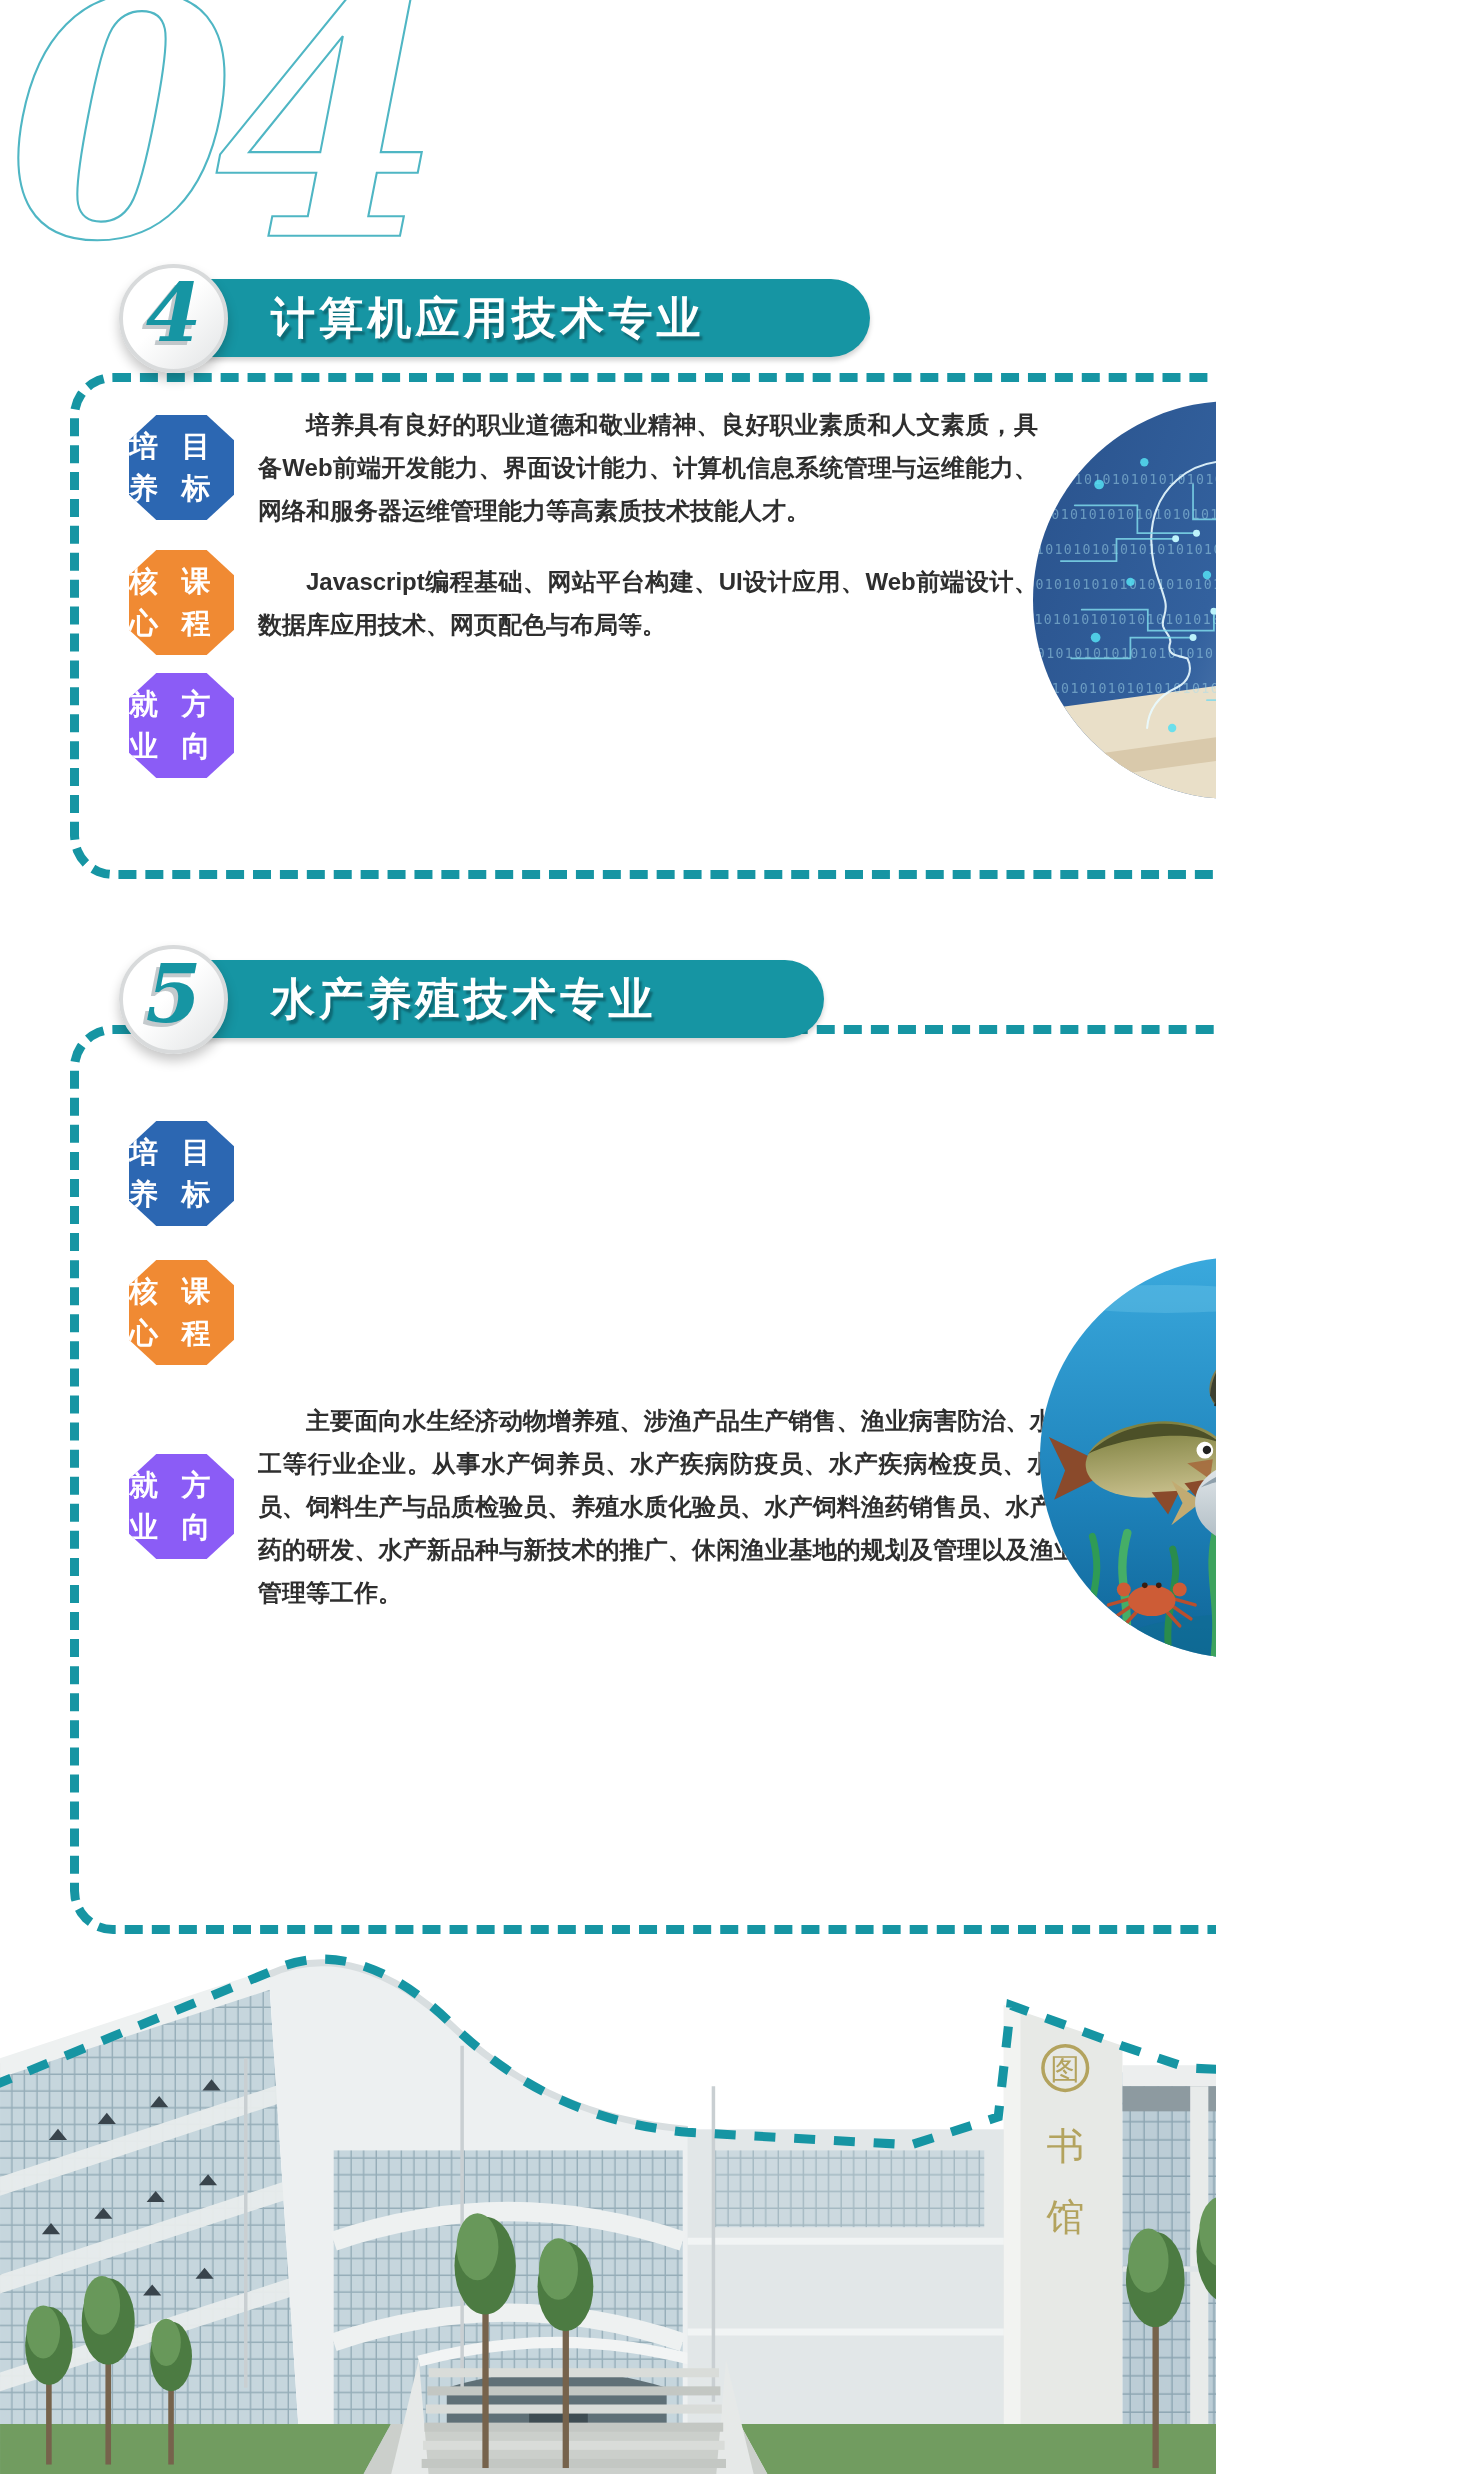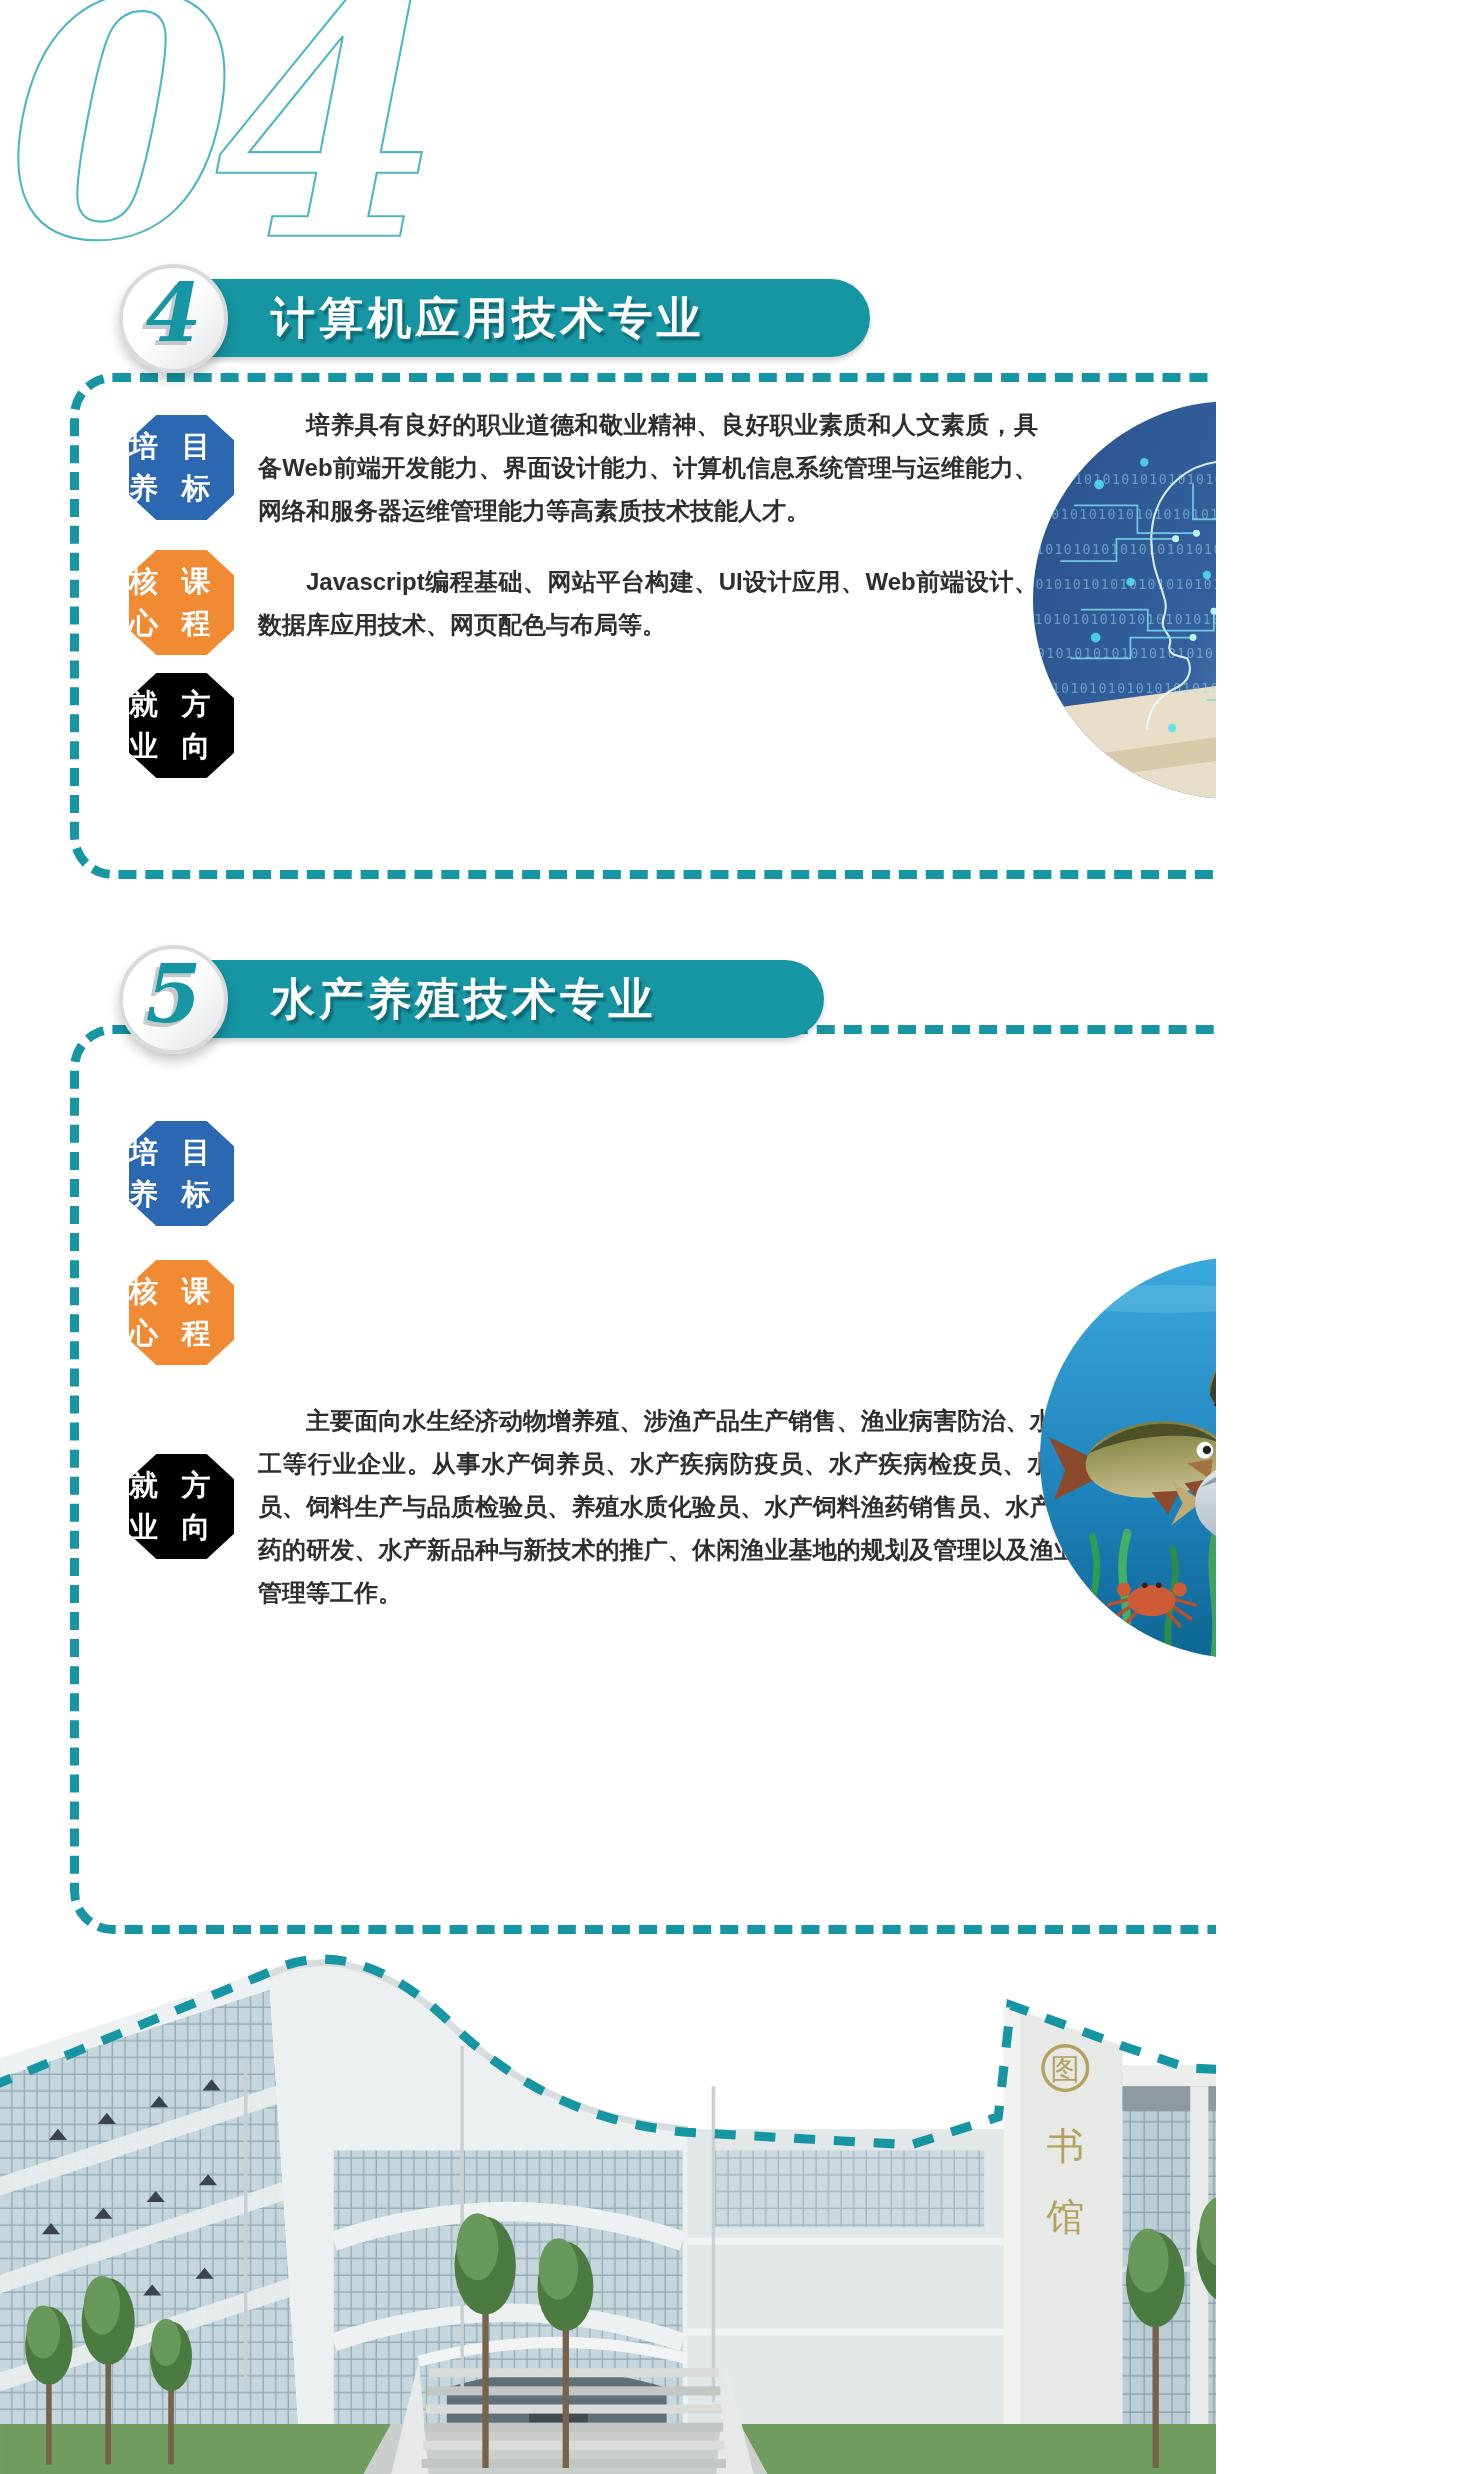--- a/index.html
+++ b/index.html
@@ -32,21 +32,21 @@
   .row{display:flex;align-items:center;}
   #box4 .row + .row{margin-top:18px;}
   #box5 .row + .row{margin-top:34px;}
 
   .badge{flex:0 0 105px;height:105px;margin-right:24px;color:#ffffff;
          display:flex;flex-direction:row;align-items:center;justify-content:center;
          font-size:29px;font-weight:600;line-height:1.42;letter-spacing:2.1px;
          clip-path:polygon(26% 0%,74% 0%,100% 24%,100% 76%,74% 100%,26% 100%,0% 76%,0% 24%);}
   .b-blue{background:#2c67b2;}
   .b-orange{background:#f08a33;}
-  .b-green{background:#000000;}
+  .b-green{background:#8b5cf6;}
 
   .body-text{margin:0;font-size:24px;line-height:43px;color:#2e2e2e;font-weight:600;
              text-align:justify;text-indent:2em;}
   .w1118{width:780px;}
   .w1103{width:770px;}
   .w1243{width:868px;}
 
   
   .photo-circle{position:absolute;border-radius:50%;overflow:hidden;z-index:2;
                 box-shadow:0 0 0 0.7px rgba(255,255,255,.5);}

